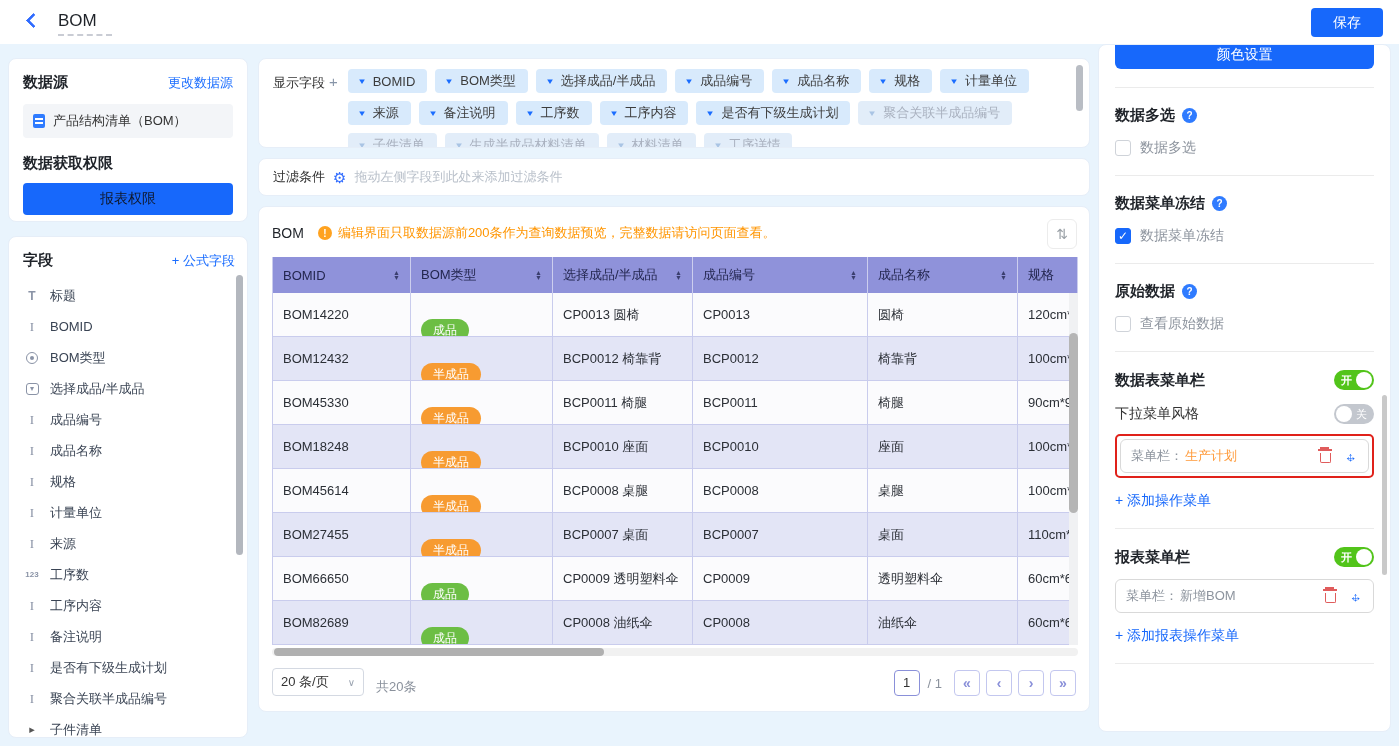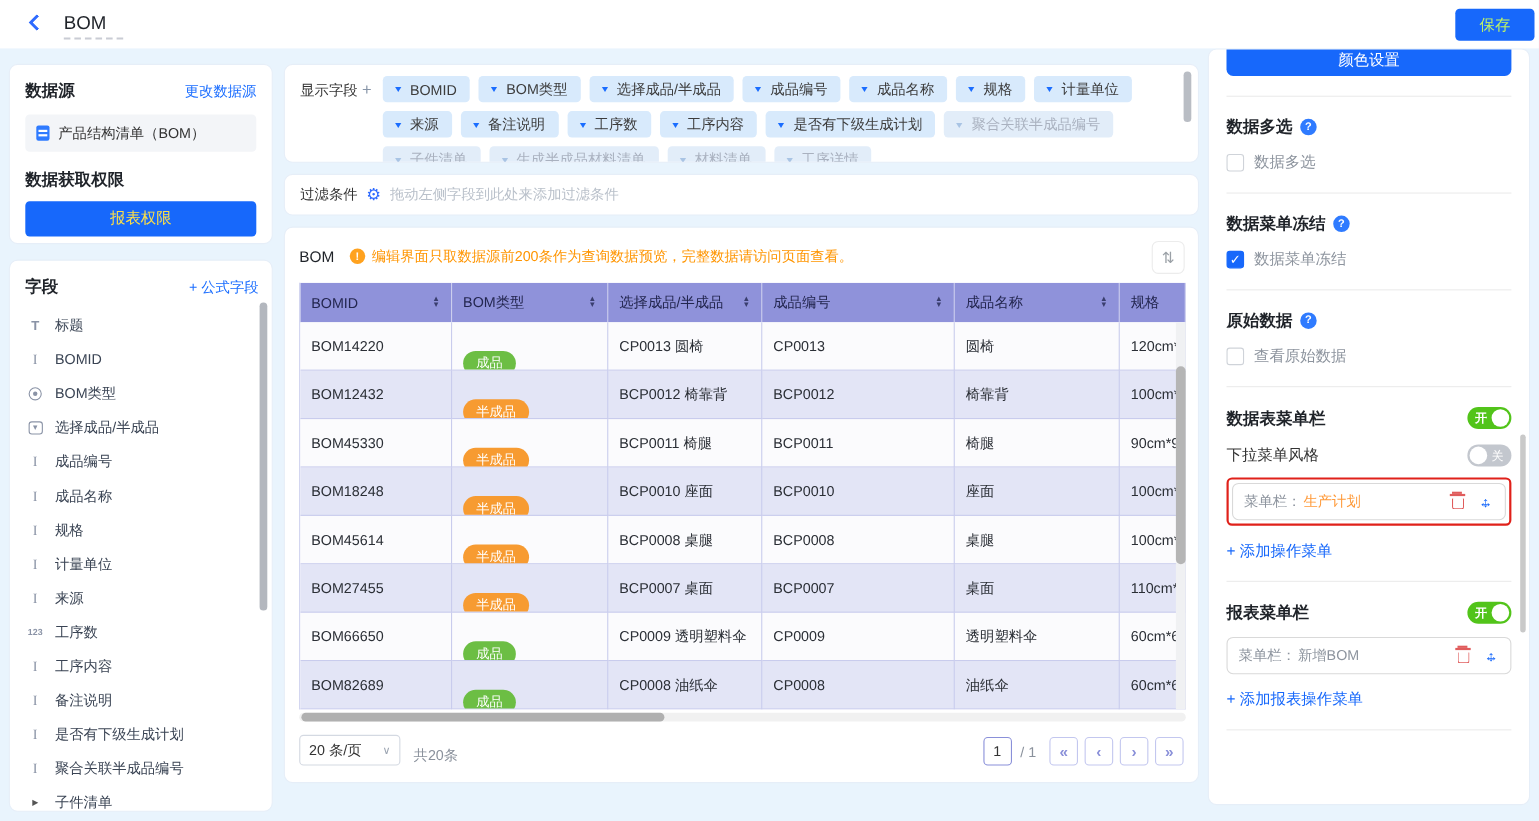--- a/index.html
+++ b/index.html
@@ -4,35 +4,35 @@
 <style>
   * { margin:0; padding:0; box-sizing:border-box; }
   html,body { width:1399px; height:746px; overflow:hidden; }
   body { background:#e9f4fd; font-family:"Liberation Sans","DejaVu Sans",sans-serif; font-size:13px; color:#333; position:relative; }
 
   
   .topbar { position:absolute; top:0; left:0; width:1399px; height:44px; background:#fff; z-index:5; }
   .back-chevron { position:absolute; left:28px; top:15px; width:11px; height:11px; border-left:3px solid #2f6bff; border-bottom:3px solid #2f6bff; transform:rotate(45deg); border-radius:1px; cursor:pointer; }
   .page-title { position:absolute; left:58px; top:11px; font-size:17px; color:#1f2329; }
   .title-dash { position:absolute; left:58px; top:34px; width:54px; border-bottom:2px dashed #c9ccd4; }
-  .save-btn { position:absolute; right:4px; top:8px; width:72px; height:29px; background:#1768fb; color:#bef264; border:none; border-radius:4px; font-size:14px; cursor:pointer; font-family:inherit; }
+  .save-btn { position:absolute; right:16px; top:8px; width:72px; height:29px; background:#1768fb; color:#ffffff; border:none; border-radius:4px; font-size:14px; cursor:pointer; font-family:inherit; }
 
   
   .card { position:absolute; background:#fff; border-radius:8px; border:1px solid #e6eef8; }
 
   
   .card-datasource { left:8px; top:58px; width:240px; height:164px; padding:14px; }
   .row-between { display:flex; justify-content:space-between; align-items:flex-end; }
   .sec-title { font-size:15px; font-weight:bold; color:#1f2329; }
   .link-blue { color:#1a6dff; font-size:13px; cursor:pointer; text-decoration:none; }
   .ds-box { margin-top:12px; height:34px; background:#f3f5f8; border-radius:4px; display:flex; align-items:center; padding:0 10px; gap:8px; }
   .doc-icon { width:12px; height:14px; background:#2f7bff; border-radius:2px; position:relative; flex:none; }
   .doc-icon::before { content:""; position:absolute; left:2px; top:4px; width:8px; height:2px; background:#fff; box-shadow:0 4px 0 #fff; }
   .perm-title { margin-top:16px; }
-  .perm-btn { margin-top:10px; width:100%; height:32px; background:#1768fb; color:#fde047; border:none; border-radius:4px; font-size:14px; cursor:pointer; font-family:Liberation Serif, serif; }
+  .perm-btn { margin-top:10px; width:100%; height:32px; background:#1768fb; color:#0f172a; border:none; border-radius:4px; font-size:14px; cursor:pointer; font-family:Liberation Serif, serif; }
 
   .card-fields { left:8px; top:236px; width:240px; height:502px; padding:14px 12px 8px 14px; overflow:hidden; }
   .field-list { margin-top:10px; }
   .field-item { height:31px; display:flex; align-items:center; gap:9px; color:#3a4454; font-size:13px; cursor:grab; }
   .fi { width:18px; flex:none; display:inline-flex; align-items:center; justify-content:center; color:#8a93a6; }
   .fi-title::before { content:"T"; font-size:12px; font-weight:bold; }
   .fi-text::before { content:"I"; font-family:"Liberation Serif","DejaVu Serif",serif; font-size:13px; }
   .fi-radio { width:12px; height:12px; border:1.2px solid #8a93a6; border-radius:50%; position:relative; margin:0 3px; }
   .fi-radio::after { content:""; position:absolute; left:3px; top:3px; width:4px; height:4px; border-radius:50%; background:#8a93a6; }
   .fi-select { width:13px; height:12px; border:1.2px solid #8a93a6; border-radius:3px; font-size:8px; line-height:10px; text-align:center; margin:0 2px; }

